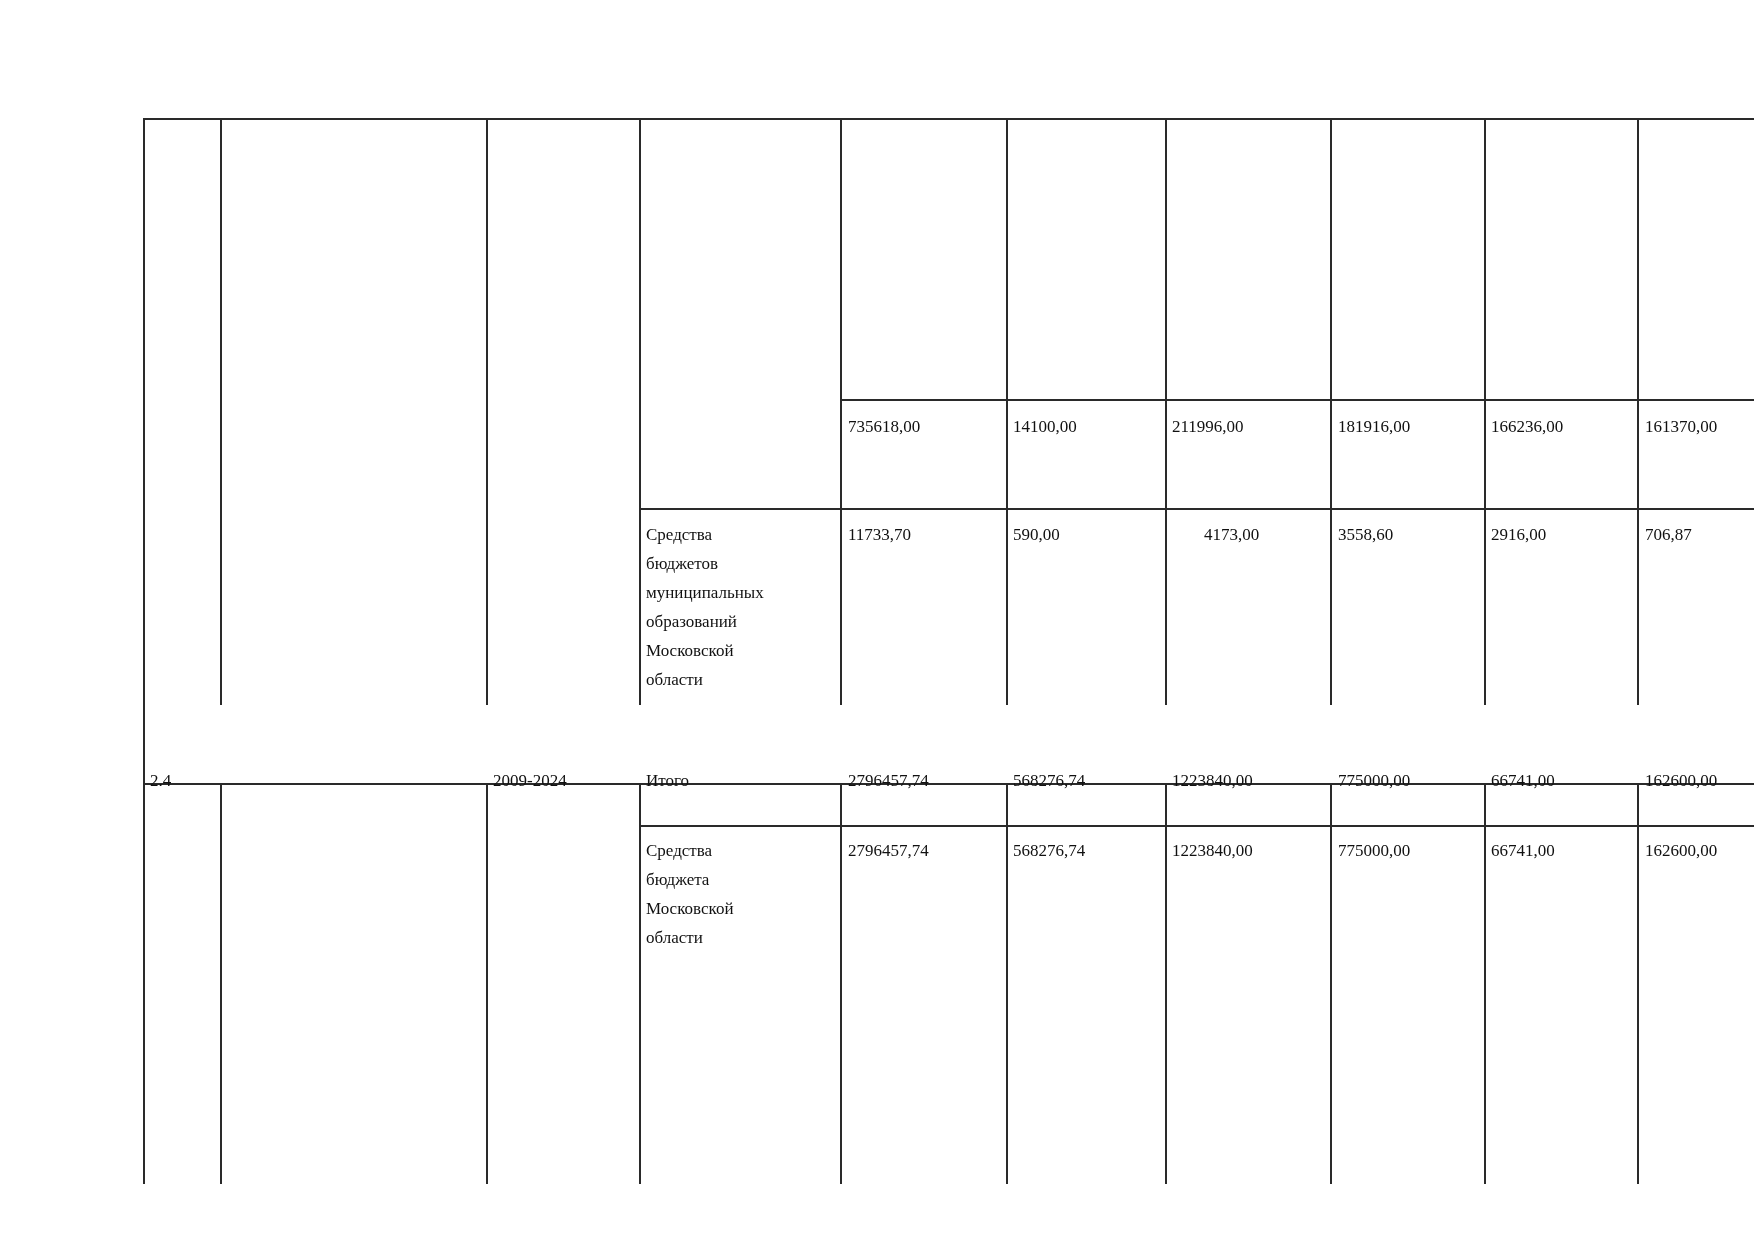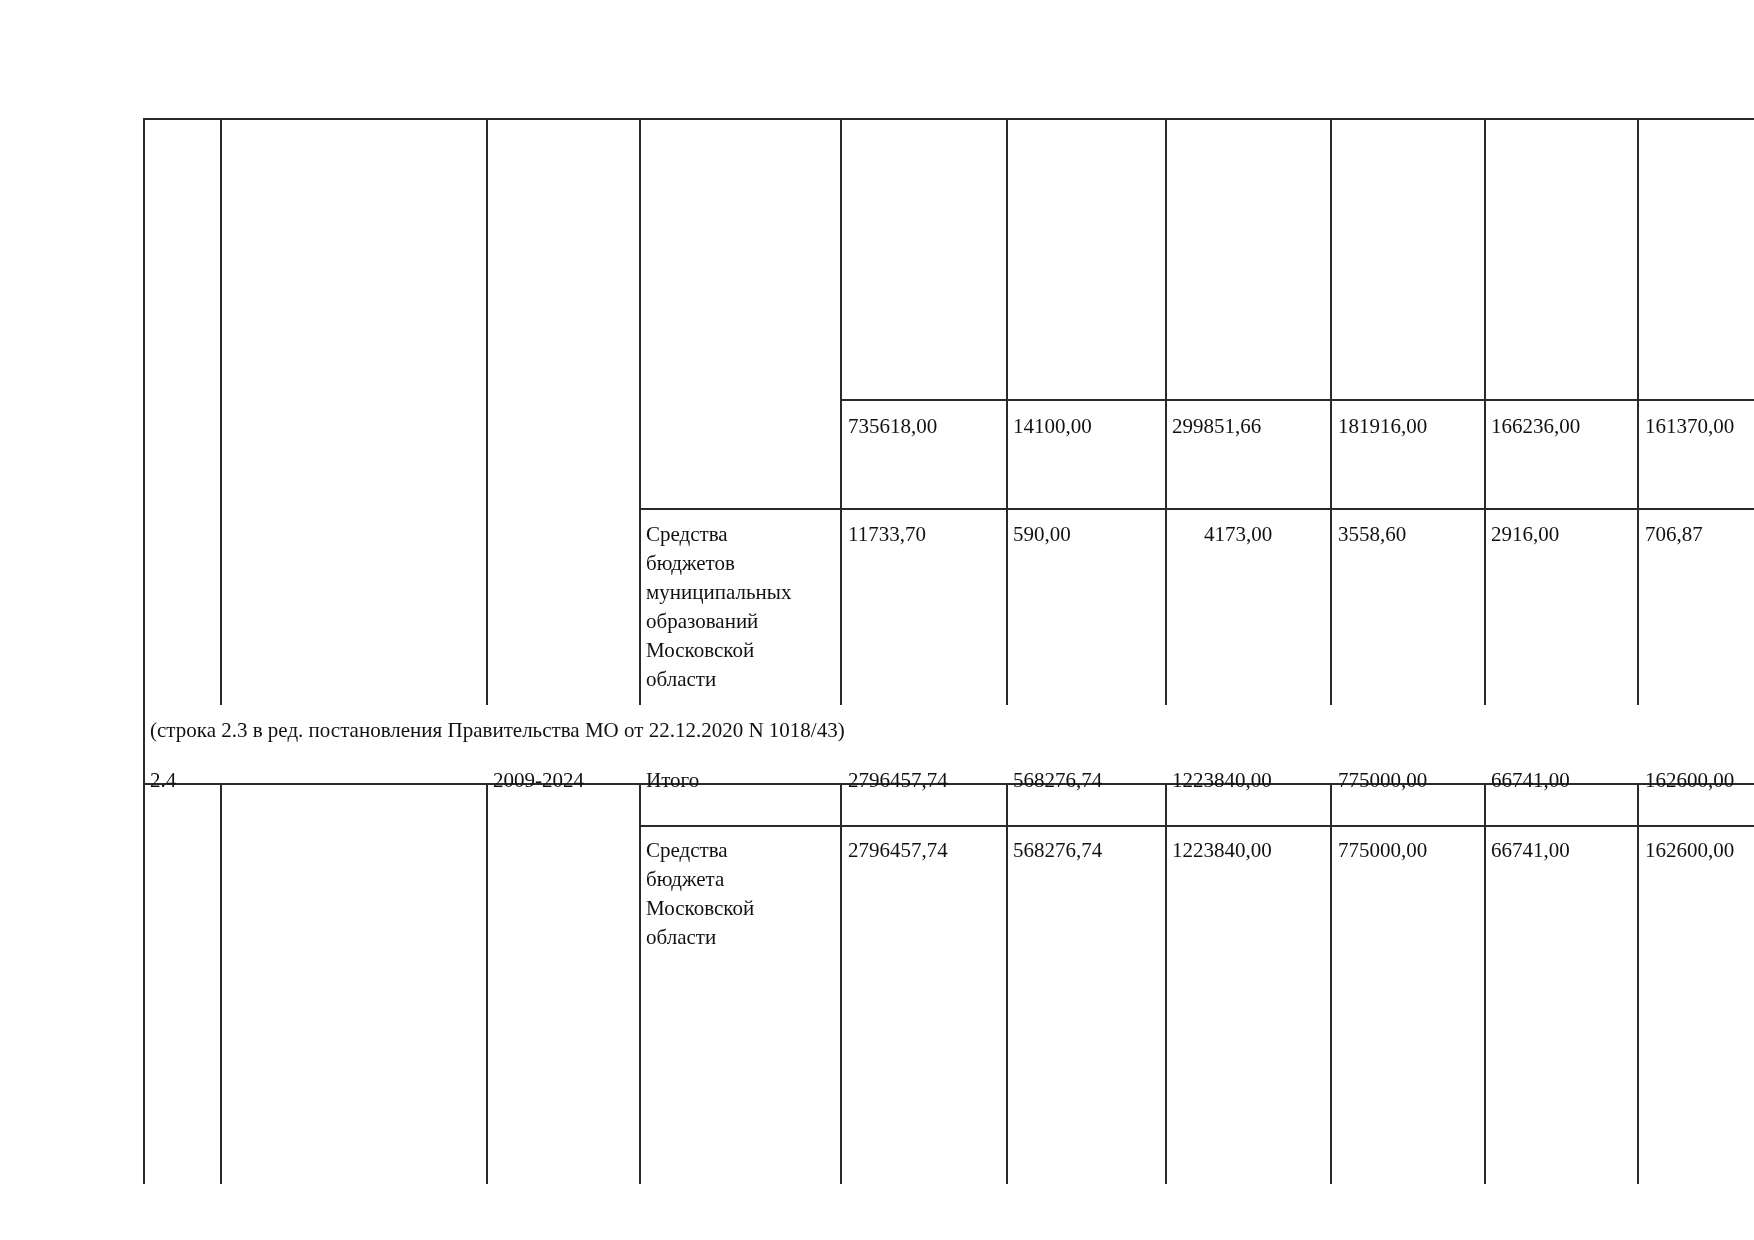--- a/index.html
+++ b/index.html
@@ -1,21 +1,21 @@
 <!DOCTYPE html>
 <html><head>
 <meta charset="utf-8">
 <style>
   html, body { margin:0; padding:0; background:#ffffff; }
   body { width:1754px; height:1240px; position:relative; overflow:hidden;
          font-family:"Liberation Serif", "DejaVu Serif", serif; color:#111; }
   .page { position:absolute; left:0; top:0; width:1754px; height:1240px; }
   .hl { position:absolute; height:2px; background:#2a2a2a; }
   .vl { position:absolute; width:2px; background:#2a2a2a; }
-  .cell { position:absolute; font-size:21px; line-height:29px; white-space:pre-line; }
+  .cell { position:absolute; font-size:17px; line-height:29px; white-space:pre-line; }
 </style>
 </head>
 <body>
 
 <div class="page">
 
   <div class="hl" style="left:143px; top:118px; width:1611px;"></div>
 
   <div class="vl" style="left:143px; top:118px; height:1066px;"></div>
   <div class="vl" style="left:220px; top:118px; height:587px;"></div>
@@ -26,39 +26,38 @@
   <div class="vl" style="left:1165px; top:118px; height:587px;"></div>
   <div class="vl" style="left:1330px; top:118px; height:587px;"></div>
   <div class="vl" style="left:1484px; top:118px; height:587px;"></div>
   <div class="vl" style="left:1637px; top:118px; height:587px;"></div>
 
   <div class="hl" style="left:840px; top:399px; width:914px;"></div>
   <div class="hl" style="left:639px; top:508px; width:1115px;"></div>
 
   <div class="cell" style="left:848px; top:412px;">735618,00</div>
   <div class="cell" style="left:1013px; top:412px;">14100,00</div>
-  <div class="cell" style="left:1172px; top:412px;">299851,66</div>
+  <div class="cell" style="left:1172px; top:412px;">211996,00</div>
   <div class="cell" style="left:1338px; top:412px;">181916,00</div>
   <div class="cell" style="left:1491px; top:412px;">166236,00</div>
   <div class="cell" style="left:1645px; top:412px;">161370,00</div>
 
   <div class="cell" style="left:646px; top:520px;">Средства
 бюджетов
 муниципальных
 образований
 Московской
 области</div>
   <div class="cell" style="left:848px; top:520px;text-align:right;">11733,70</div>
   <div class="cell" style="left:1013px; top:520px;">590,00</div>
   <div class="cell" style="left:1172px; top:520px;margin-left:32px;">4173,00</div>
   <div class="cell" style="left:1338px; top:520px;">3558,60</div>
   <div class="cell" style="left:1491px; top:520px;">2916,00</div>
   <div class="cell" style="left:1645px; top:520px;">706,87</div>
 
-  <div class="cell" style="left:150px; top:716px;">(строка 2.3 в ред. постановления Правительства МО от 22.12.2020 N 1018/43)</div>
   <div class="hl" style="left:143px; top:783px; width:1611px;"></div>
 
   <div class="vl" style="left:220px; top:783px; height:401px;"></div>
   <div class="vl" style="left:486px; top:783px; height:401px;"></div>
   <div class="vl" style="left:639px; top:783px; height:401px;"></div>
   <div class="vl" style="left:840px; top:783px; height:401px;"></div>
   <div class="vl" style="left:1006px; top:783px; height:401px;"></div>
   <div class="vl" style="left:1165px; top:783px; height:401px;"></div>
   <div class="vl" style="left:1330px; top:783px; height:401px;"></div>
   <div class="vl" style="left:1484px; top:783px; height:401px;"></div>

